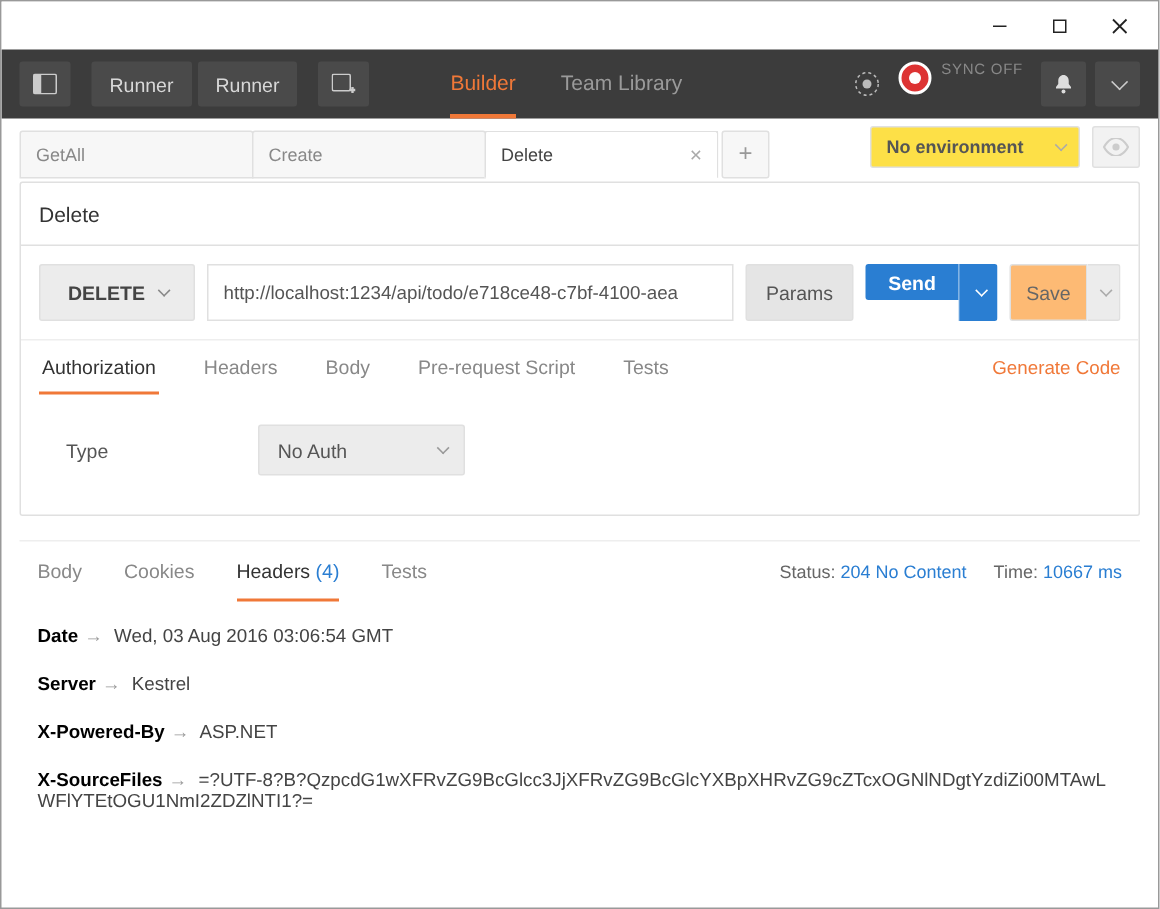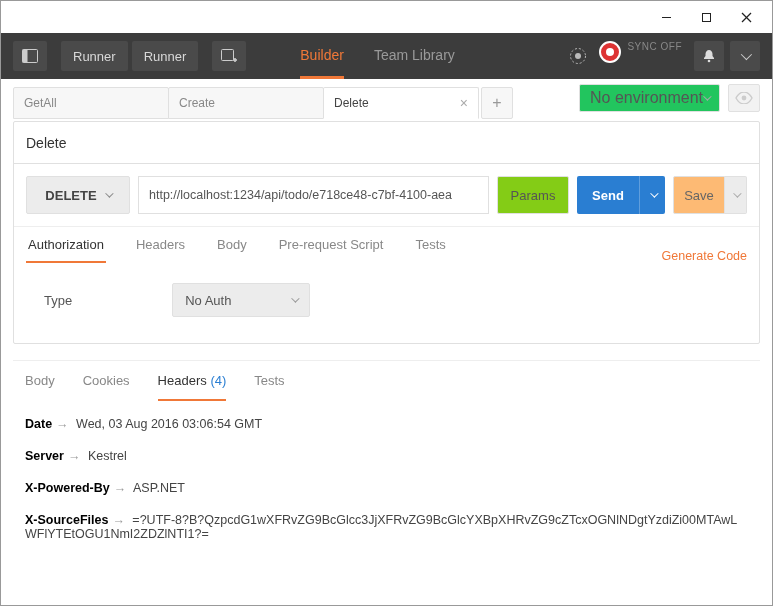--- a/index.html
+++ b/index.html
@@ -19,47 +19,47 @@
 .tb-nav-item { color: #9a9a9a; font-size: 14px; height: 46px; display: flex; align-items: center; border-bottom: 3px solid transparent; cursor: pointer; }
 .tb-nav-item.active { color: #f07838; border-bottom-color: #f07838; }
 .tb-right { margin-left: auto; display: flex; align-items: flex-start; gap: 6px; }
 .sync-badge { width: 22px; height: 22px; border-radius: 50%; background: #d33; border: 2px solid #fff; display: flex; align-items: center; justify-content: center; }
 .sync-badge::after { content: ""; width: 8px; height: 8px; border-radius: 50%; background: #fff; }
 .sync-text { color: #888; font-size: 10px; letter-spacing: 0.5px; margin-right: 6px; }
 .tb-ricon { width: 30px; height: 30px; background: #4a4a4a; border-radius: 2px; display: flex; align-items: center; justify-content: center; color: #ccc; cursor: pointer; }
 
 
 .envbar { height: 34px; display: flex; align-items: center; justify-content: flex-end; padding: 4px 12px 0 12px; gap: 8px; }
-.env-select { height: 28px; min-width: 140px; background: #22c55e; border: 1px solid #e0e0e0; border-radius: 2px; display: flex; align-items: center; padding: 0 10px; justify-content: space-between; font-size: 16px; color: #555; cursor: pointer; }
+.env-select { height: 28px; min-width: 140px; background: #fde047; border: 1px solid #e0e0e0; border-radius: 2px; display: flex; align-items: center; padding: 0 10px; justify-content: space-between; font-size: 12px; color: #555; cursor: pointer; font-weight: bold; }
 .env-eye { width: 32px; height: 28px; background: #f2f2f2; border: 1px solid #e0e0e0; border-radius: 2px; display: flex; align-items: center; justify-content: center; color: #ccc; cursor: pointer; }
 
 
 .tabs-row { height: 34px; display: flex; align-items: flex-end; padding: 0 12px; margin-top: -28px; }
 .tab { height: 32px; width: 156px; border: 1px solid #e0e0e0; background: #f7f7f7; display: flex; align-items: center; padding: 0 10px; font-size: 12px; color: #888; border-top-left-radius: 2px; border-top-right-radius: 2px; margin-right: -1px; cursor: pointer; position: relative; margin-top: 32px; }
 .tab.active { background: #fff; color: #444; border-bottom-color: #fff; z-index: 2; }
 .tab-close { margin-left: auto; color: #aaa; font-size: 14px; cursor: pointer; }
 .tab-add { width: 32px; height: 32px; border: 1px solid #e0e0e0; background: #f7f7f7; display: flex; align-items: center; justify-content: center; color: #999; font-size: 16px; cursor: pointer; border-radius: 2px; margin-left: 3px; }
 
 
 .main { padding: 0 12px; }
 .panel { border: 1px solid #e0e0e0; border-radius: 2px; margin-top: 2px; }
 .req-name-bar { height: 42px; border-bottom: 1px solid #e0e0e0; display: flex; align-items: center; padding: 0 12px; font-size: 14px; color: #333; }
 
 .req-row { display: flex; padding: 12px; gap: 8px; }
 .method-sel { height: 38px; width: 104px; background: #ececec; border: 1px solid #e0e0e0; display: flex; align-items: center; justify-content: center; gap: 8px; color: #444; font-weight: bold; font-size: 13px; cursor: pointer; border-radius: 2px; }
 .url-input { height: 38px; flex: 1; border: 1px solid #e0e0e0; padding: 0 10px; font-size: 12.5px; color: #555; border-radius: 0; }
-.params-btn { height: 38px; width: 72px; border: 1px solid #e0e0e0; background: #84cc16; color: #555; font-size: 13px; border-radius: 2px; cursor: pointer; }
+.params-btn { height: 38px; width: 72px; border: 1px solid #e0e0e0; background: #e5e5e5; color: #555; font-size: 13px; border-radius: 2px; cursor: pointer; }
 .send-grp { display: flex; }
-.send-btn { height: 38px; width: 62px; background: #2a7ed2; color: #fff; border: none; font-size: 13px; font-weight: 600; border-top-left-radius: 2px; border-bottom-left-radius: 2px; cursor: pointer; }
+.send-btn { height: 24px; width: 62px; background: #2a7ed2; color: #fff; border: none; font-size: 13px; font-weight: 600; border-top-left-radius: 2px; border-bottom-left-radius: 2px; cursor: pointer; }
 .send-dd { height: 38px; width: 26px; background: #2a7ed2; border: none; border-left: 1px solid rgba(255,255,255,0.25); color: #fff; display: flex; align-items: center; justify-content: center; border-top-right-radius: 2px; border-bottom-right-radius: 2px; cursor: pointer; }
 .save-grp { display: flex; }
 .save-btn { height: 38px; width: 52px; background: #fdba74; border: 1px solid #e0e0e0; color: #666; font-size: 13px; border-top-left-radius: 2px; border-bottom-left-radius: 2px; cursor: pointer; }
 .save-dd { height: 38px; width: 22px; background: #ececec; border: 1px solid #e0e0e0; border-left: none; color: #aaa; display: flex; align-items: center; justify-content: center; border-top-right-radius: 2px; border-bottom-right-radius: 2px; cursor: pointer; }
 
-.subtabs { display: flex; padding: 0 12px; border-top: 1px solid #eee; position: relative; align-items: flex-end; }
+.subtabs { display: flex; padding: 0 12px; border-top: 1px solid #eee; position: relative; }
 .subtab { height: 36px; display: flex; align-items: center; padding: 0 2px; margin-right: 28px; font-size: 13px; color: #888; cursor: pointer; border-bottom: 2px solid transparent; }
 .subtab.active { color: #333; border-bottom-color: #f07838; }
 .gen-code { margin-left: auto; color: #f07838; font-size: 12.5px; display: flex; align-items: center; cursor: pointer; }
 
 .auth-body { padding: 20px 30px 26px 30px; display: flex; align-items: center; gap: 100px; }
 .auth-label { font-size: 13px; color: #555; }
 .auth-select { height: 34px; width: 138px; background: #ececec; border: 1px solid #e0e0e0; display: flex; align-items: center; padding: 0 12px; justify-content: space-between; font-size: 13px; color: #555; cursor: pointer; border-radius: 2px; }
 
 
 .resp { margin-top: 16px; border-top: 1px solid #eee; }
@@ -216,20 +216,28 @@
   </div>
 
   <div class="resp">
     <div class="resp-tabs">
       <div class="rt">Body</div>
       <div class="rt">Cookies</div>
       <div class="rt active">
         <span>Headers</span>&nbsp;<span class="rt-count">(4)</span>
       </div>
       <div class="rt">Tests</div>
+      <div class="resp-meta">
+        <div>
+          <span>Status:</span> <span class="v">204 No Content</span>
+        </div>
+        <div>
+          <span>Time:</span> <span class="v">10667 ms</span>
+        </div>
+      </div>
     </div>
 
     <div class="headers-list" id="headers-list">
         <div class="hrow"><b>Date</b><span class="harrow">→</span> Wed, 03 Aug 2016 03:06:54 GMT</div>
         <div class="hrow"><b>Server</b><span class="harrow">→</span> Kestrel</div>
         <div class="hrow"><b>X-Powered-By</b><span class="harrow">→</span> ASP.NET</div>
         <div class="hrow"><b>X-SourceFiles</b><span class="harrow">→</span> =?UTF-8?B?QzpcdG1wXFRvZG9BcGlcc3JjXFRvZG9BcGlcYXBpXHRvZG9cZTcxOGNlNDgtYzdiZi00MTAwLWFlYTEtOGU1NmI2ZDZlNTI1?=</div>
       </div>
   </div>
 </div>

